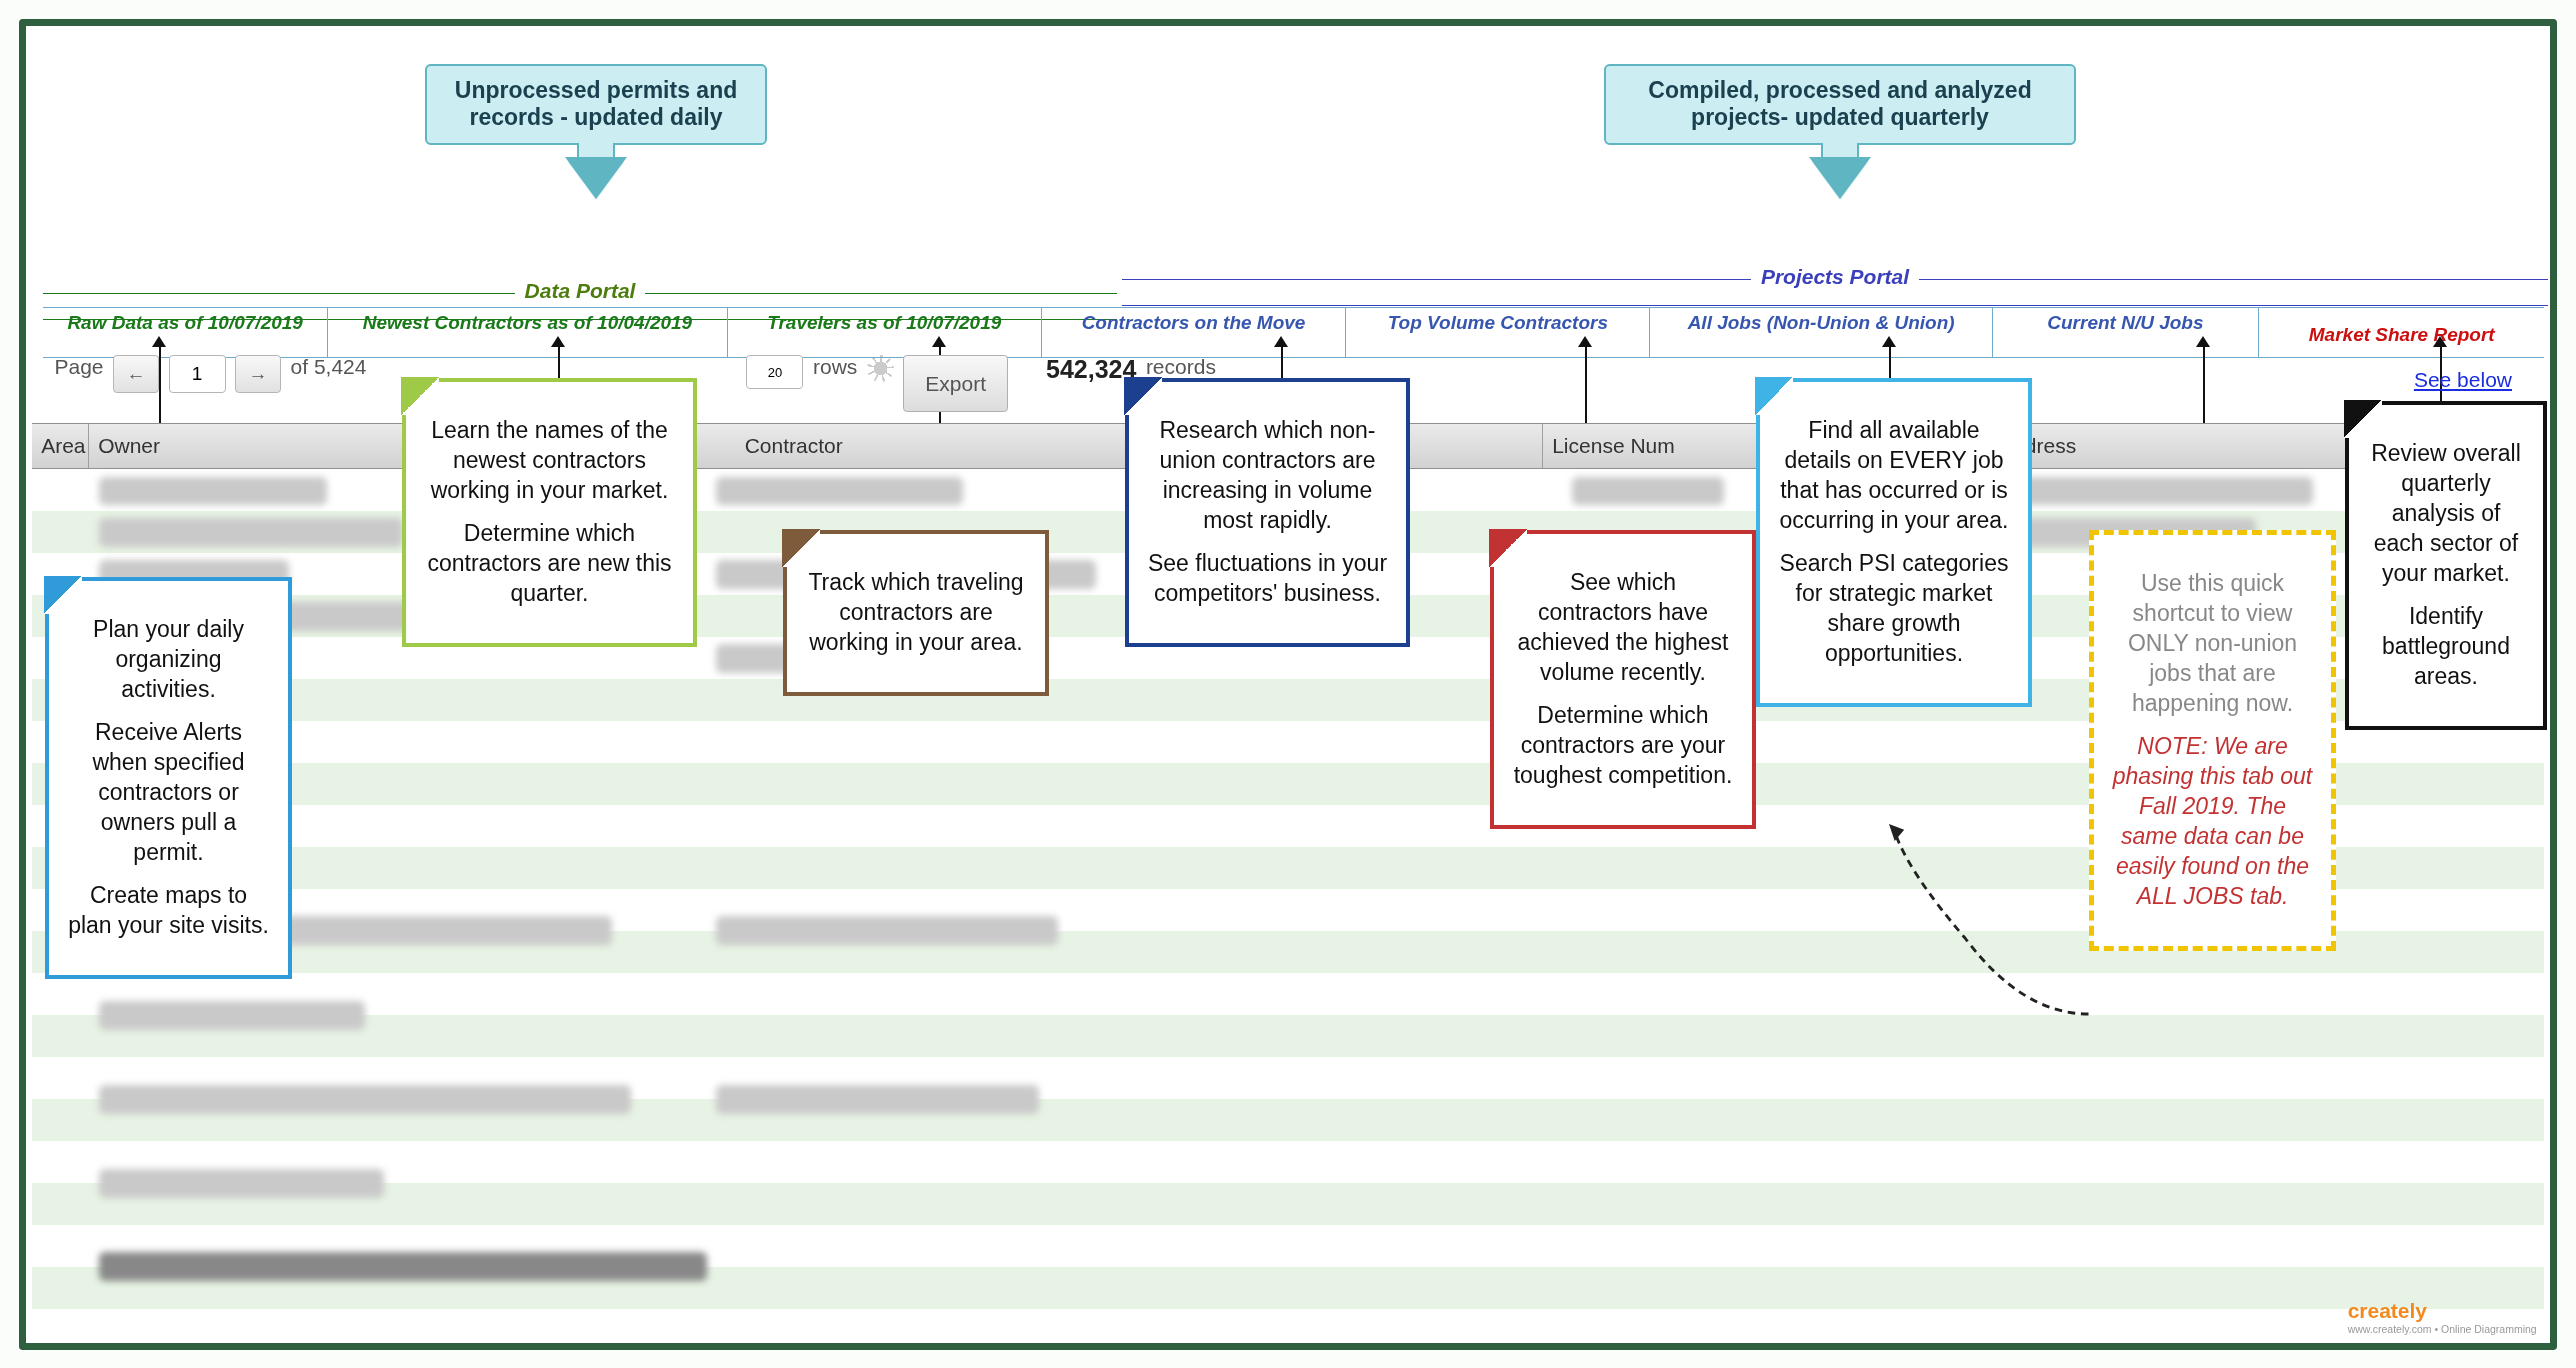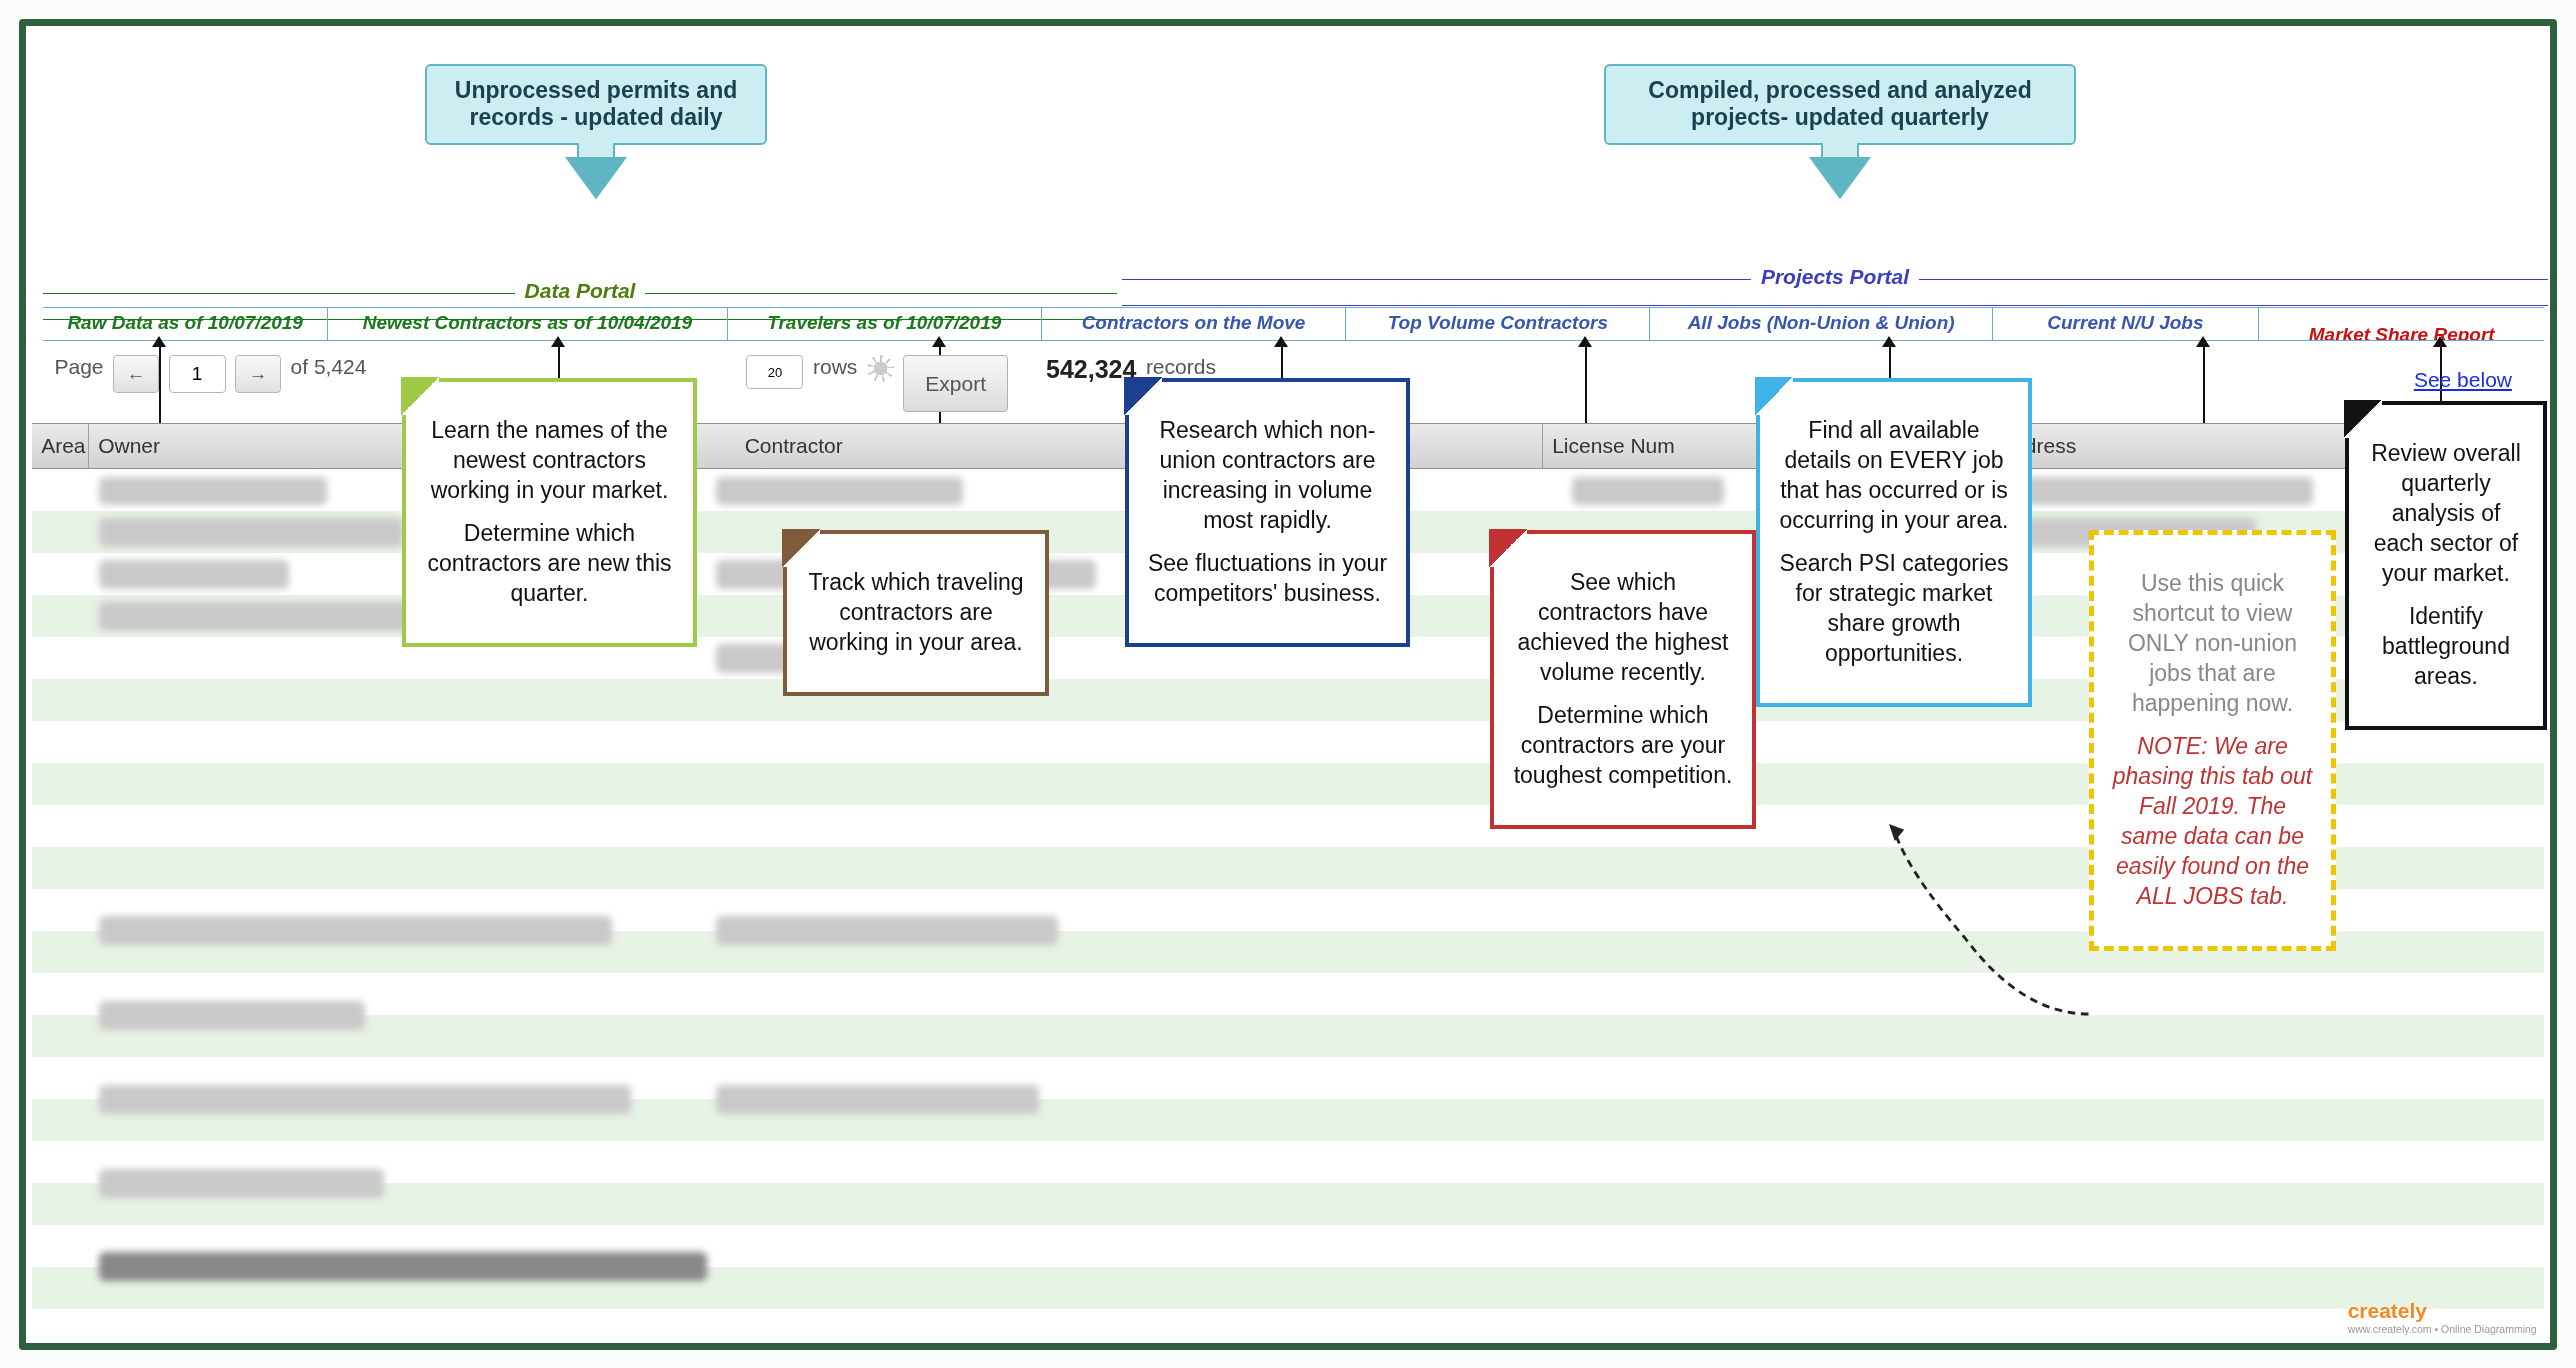--- a/index.html
+++ b/index.html
@@ -91,21 +91,21 @@
 }
 .portal-data { left: 17px; width: 1074px; color: #4d7c0f; border-color: #1a7a1a; margin-top: 14px; }
 .portal-proj { left: 1096px; width: 1426px; color: #3b3fbb; border-color: #3b3fbb; }
 
 
 .tabs-row {
   position: absolute;
   top: 281px;
   left: 17px;
   right: 5.7px;
-  height: 34px;
+  height: 51px;
   border-top: 1.9px solid #6daacc;
   border-bottom: 1.9px solid #6daacc;
   display: flex;
   font-size: 19px;
   font-style: italic;
   font-weight: 700;
 }
 .tab {
   flex: 1 1 auto;
   text-align: center;
@@ -381,20 +381,28 @@
     <div class="blurred-strip" style="left:1977px; top:49px; width:247px;"></div>
     <div class="blurred-strip" style="left:67px; top:447px; width:513px;"></div>
     <div class="blurred-strip" style="left:684px; top:447px; width:342px;"></div>
     <div class="blurred-strip" style="left:67px; top:532px; width:266px;"></div>
     <div class="blurred-strip" style="left:67px; top:616px; width:532px;"></div>
     <div class="blurred-strip" style="left:684px; top:616px; width:323px;"></div>
     <div class="blurred-strip" style="left:67px; top:700px; width:285px;"></div>
     <div class="blurred-strip" style="left:67px; top:783px; width:608px; background:#888;"></div>
   </div>
 
+  <div class="note note-blue" style="left:19px; top:551px; width:247px;">
+    <div class="fold"></div>
+    <div class="txt">
+      <p>Plan your daily organizing activities.</p>
+      <p>Receive Alerts when specified contractors or owners pull a permit.</p>
+      <p>Create maps to plan your site visits.</p>
+    </div>
+  </div>
 
   <div class="note note-green" style="left:376px; top:352px; width:295px;">
     <div class="fold"></div>
     <div class="txt">
       <p>Learn the names of the newest contractors working in your market.</p>
       <p>Determine which contractors are new this quarter.</p>
     </div>
   </div>
 
   <div class="note note-brown" style="left:757px; top:504px; width:266px;">

